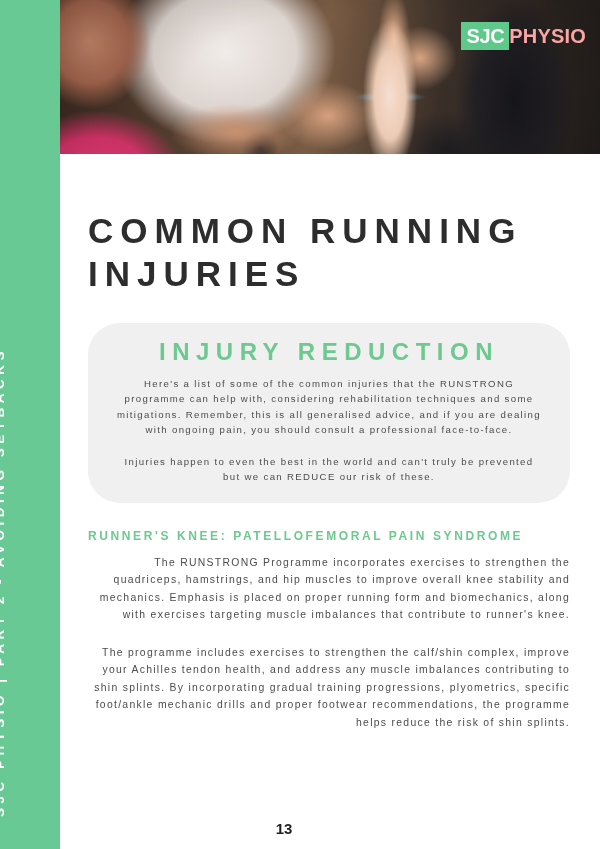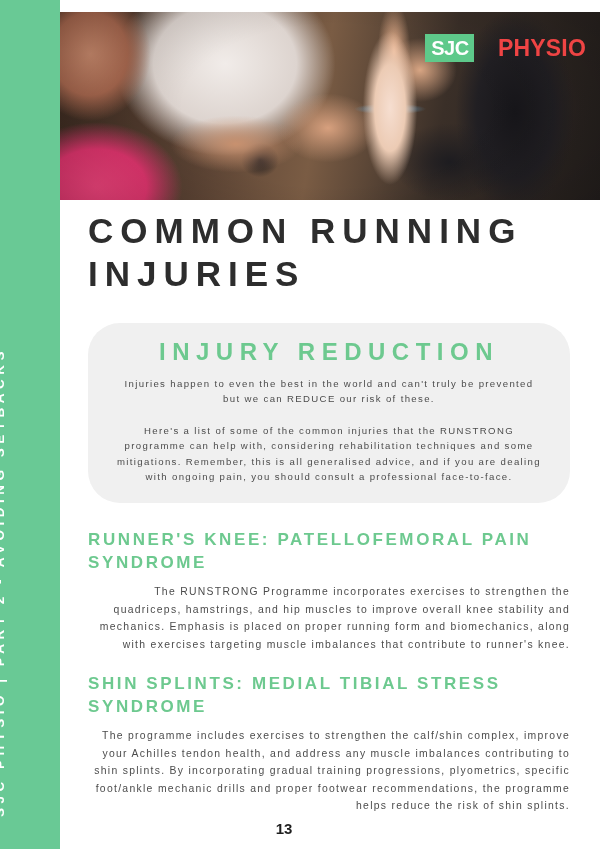--- a/index.html
+++ b/index.html
@@ -58,23 +58,23 @@
     letter-spacing: 4.5px;
     white-space: nowrap;
     line-height: 60px;
     padding-left: 2px;
   }
 
   
   .hero {
     position: absolute;
     left: 60px;
-    top: 12px;
+    top: 0;
     width: 540px;
-    height: 188px;
+    height: 154px;
     overflow: hidden;
     background: #2b1d16;
   }
   .hero-photo {
     position: absolute;
     inset: 0;
     background:
       
       radial-gradient(ellipse 120px 90px at 36px 175px, #f0447c 0%, #e0356e 42%, rgba(200,40,90,0) 72%),
       
@@ -120,25 +120,25 @@
     background: #5ec98a;
     color: #ffffff;
     font-size: 20px;
     font-weight: 700;
     line-height: 28px;
     padding: 0 5px 0 6px;
     letter-spacing: -0.4px;
     font-family: "Liberation Sans", sans-serif;
   }
   .logo-word {
-    color: #ef4444;
-    font-size: 23px;
+    color: #fca5a5;
+    font-size: 20px;
     font-weight: 700;
     line-height: 28px;
-    padding-left: 24px;
+    padding-left: 0;
     letter-spacing: 0.2px;
   }
 
   
   .content {
     position: absolute;
     left: 60px;
     top: 188px;
     width: 540px;
   }
@@ -185,21 +185,21 @@
   
   .section {
     margin: 0 30px 0 28px;
   }
   .section.first { margin-top: 26px; }
   .section.next  { margin-top: 20px; }
 
   .section-heading {
     margin: 0 0 9px 0;
     color: #6dc98f;
-    font-size: 17px;
+    font-size: 12px;
     font-weight: 700;
     letter-spacing: 2.6px;
     line-height: 1.33;
     text-transform: uppercase;
   }
   .section-body {
     margin: 0;
     color: #4c4c4c;
     font-size: 10.4px;
     letter-spacing: 1.3px;
@@ -241,31 +241,30 @@
       <span class="logo-word">PHYSIO</span>
     </div>
   </div>
 
   <div class="content">
 
     <h1 class="page-title">COMMON RUNNING INJURIES</h1>
 
     <div class="callout">
       <h2 class="callout-title">INJURY REDUCTION</h2>
+      <p class="callout-p">Here's a list of some of the common injuries that the RUNSTRONG programme can help with, considering rehabilitation techniques and some mitigations. Remember, this is all generalised advice, and if you are dealing with ongoing pain, you should consult a professional face-to-face.</p>
       <p class="callout-p">Injuries happen to even the best in the world and can't truly be prevented but we can REDUCE our risk of these.</p>
-      <p class="callout-p">Here's a list of some of the common injuries that the RUNSTRONG programme can help with, considering rehabilitation techniques and some mitigations. Remember, this is all generalised advice, and if you are dealing with ongoing pain, you should consult a professional face-to-face.</p>
     </div>
 
     <div class="section first">
       <h3 class="section-heading">RUNNER'S KNEE: PATELLOFEMORAL PAIN SYNDROME</h3>
       <p class="section-body">The RUNSTRONG Programme incorporates exercises to strengthen the quadriceps, hamstrings, and hip muscles to improve overall knee stability and mechanics. Emphasis is placed on proper running form and biomechanics, along with exercises targeting muscle imbalances that contribute to runner's knee.</p>
     </div>
 
     <div class="section next">
-      <h3 class="section-heading">SHIN SPLINTS: MEDIAL TIBIAL STRESS SYNDROME</h3>
       <p class="section-body">The programme includes exercises to strengthen the calf/shin complex, improve your Achilles tendon health, and address any muscle imbalances contributing to shin splints. By incorporating gradual training progressions, plyometrics, specific foot/ankle mechanic drills and proper footwear recommendations, the programme helps reduce the risk of shin splints.</p>
     </div>
 
   </div>
 
   <div class="page-number">13</div>
 
 </div>
 
 </body></html>

